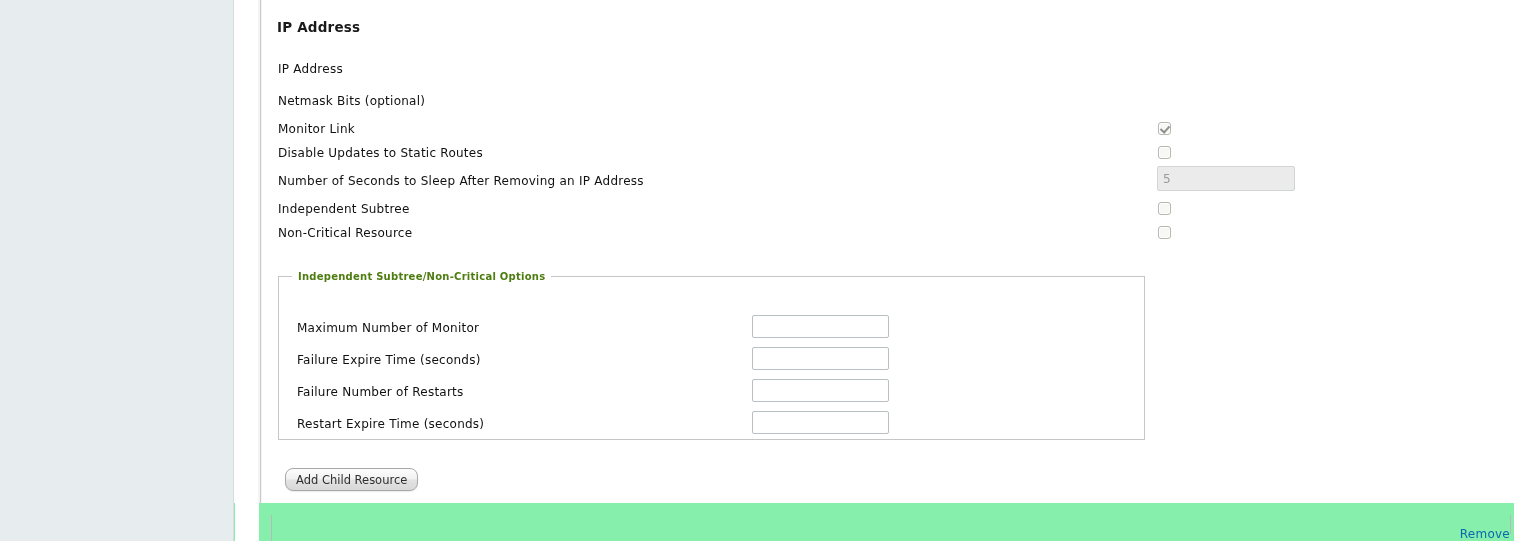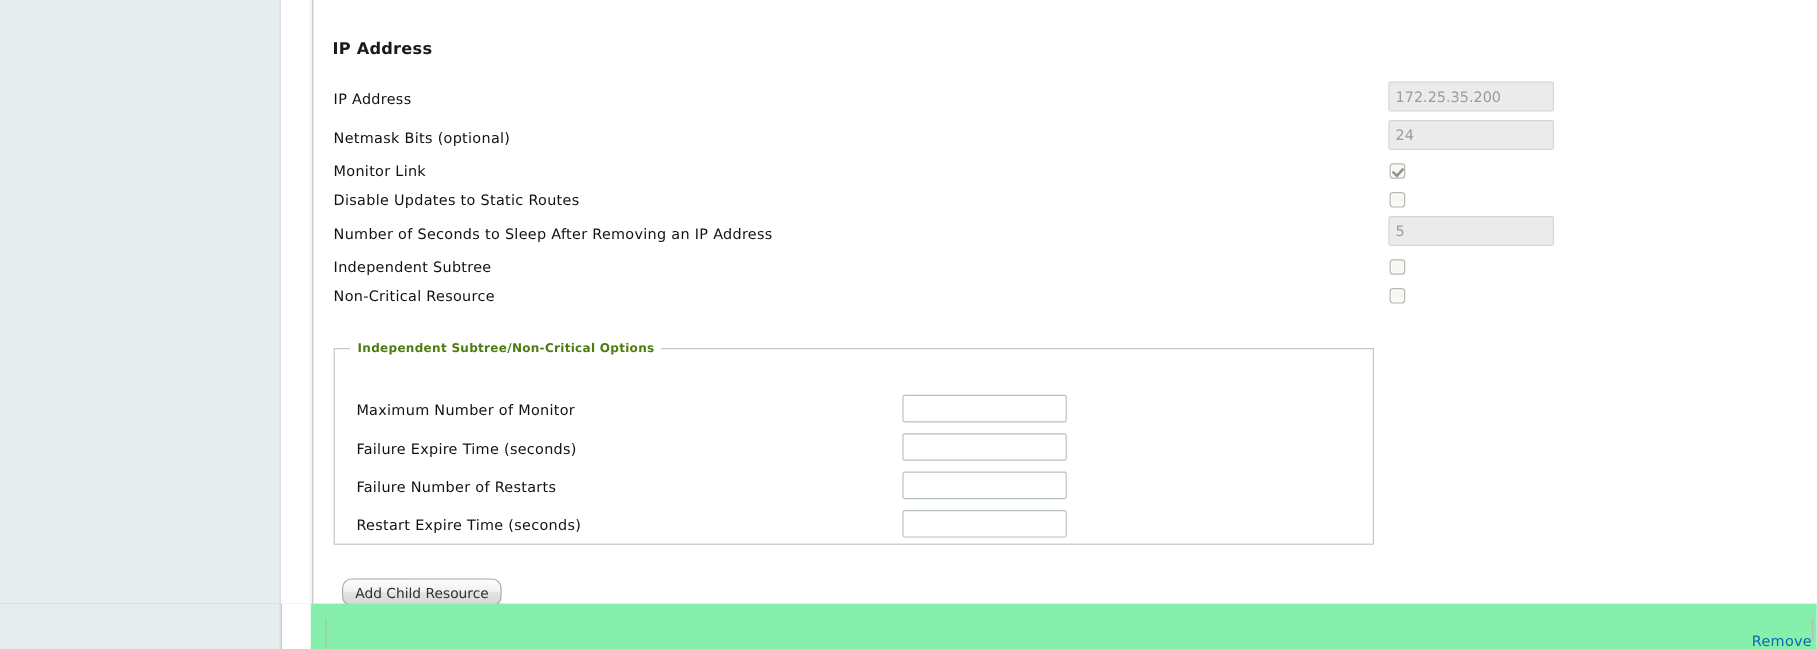--- a/index.html
+++ b/index.html
@@ -54,21 +54,20 @@
   }
 
   
   #content-panel {
     position: absolute;
     left: 262px;
     top: 0;
     width: 1252px;
     height: 503px;
     background: #ffffff;
-    margin-top: 14px;
   }
 
   #page-title {
     position: absolute;
     left: 15px;
     top: 19px;
     font-weight: bold;
     font-size: 13.5px;
     color: #1a1a1a;
     letter-spacing: 0.2px;
@@ -269,25 +268,23 @@
 <div id="content-divider"></div>
 <div id="content-divider-line"></div>
 
 <div id="content-panel">
 
   <div id="page-title">IP Address</div>
 
   <div id="form-rows">
       <div class="form-row" style="top: 61px;">
         <div class="row-label">IP Address</div>
-        <div class="row-field" style="top: -7px;"><input type="text" class="txt" disabled="" value="172.25.35.200" style=""></div>
       </div>
       <div class="form-row" style="top: 93px;">
         <div class="row-label">Netmask Bits (optional)</div>
-        <div class="row-field" style="top: -7px;"><input type="text" class="txt" disabled="" value="24" style=""></div>
       </div>
       <div class="form-row" style="top: 121px; text-align: right;">
         <div class="row-label">Monitor Link</div>
         <div class="row-field" style="top: 1px; left: 896px;"><span class="cbox checked"></span></div>
       </div>
       <div class="form-row" style="top: 145px;">
         <div class="row-label">Disable Updates to Static Routes</div>
         <div class="row-field" style="top: 1px; left: 896px;"><span class="cbox"></span></div>
       </div>
       <div class="form-row" style="top: 173px;">

